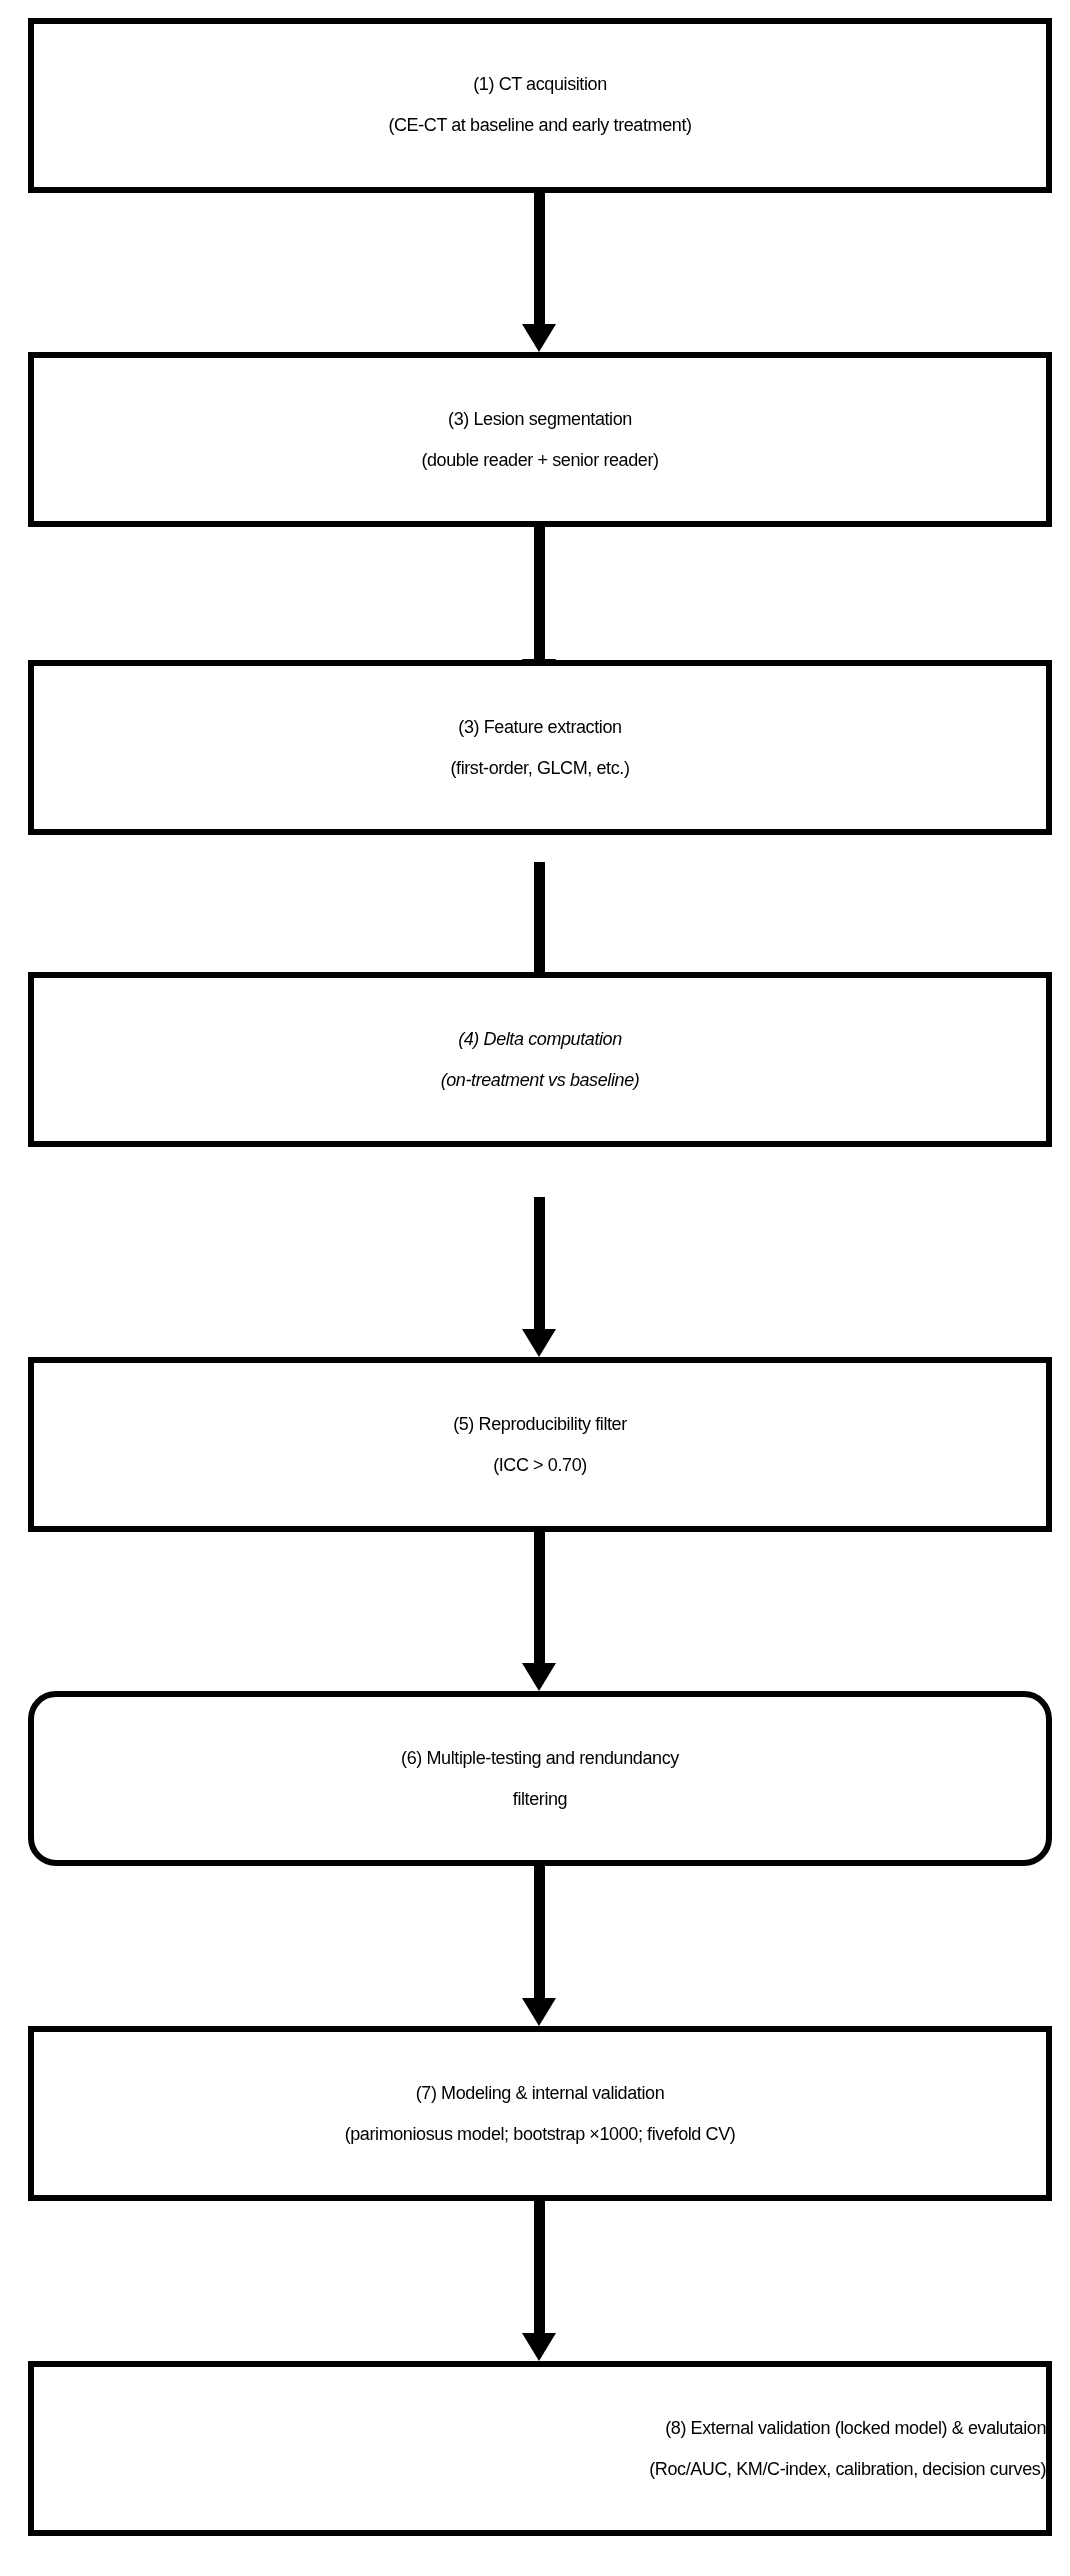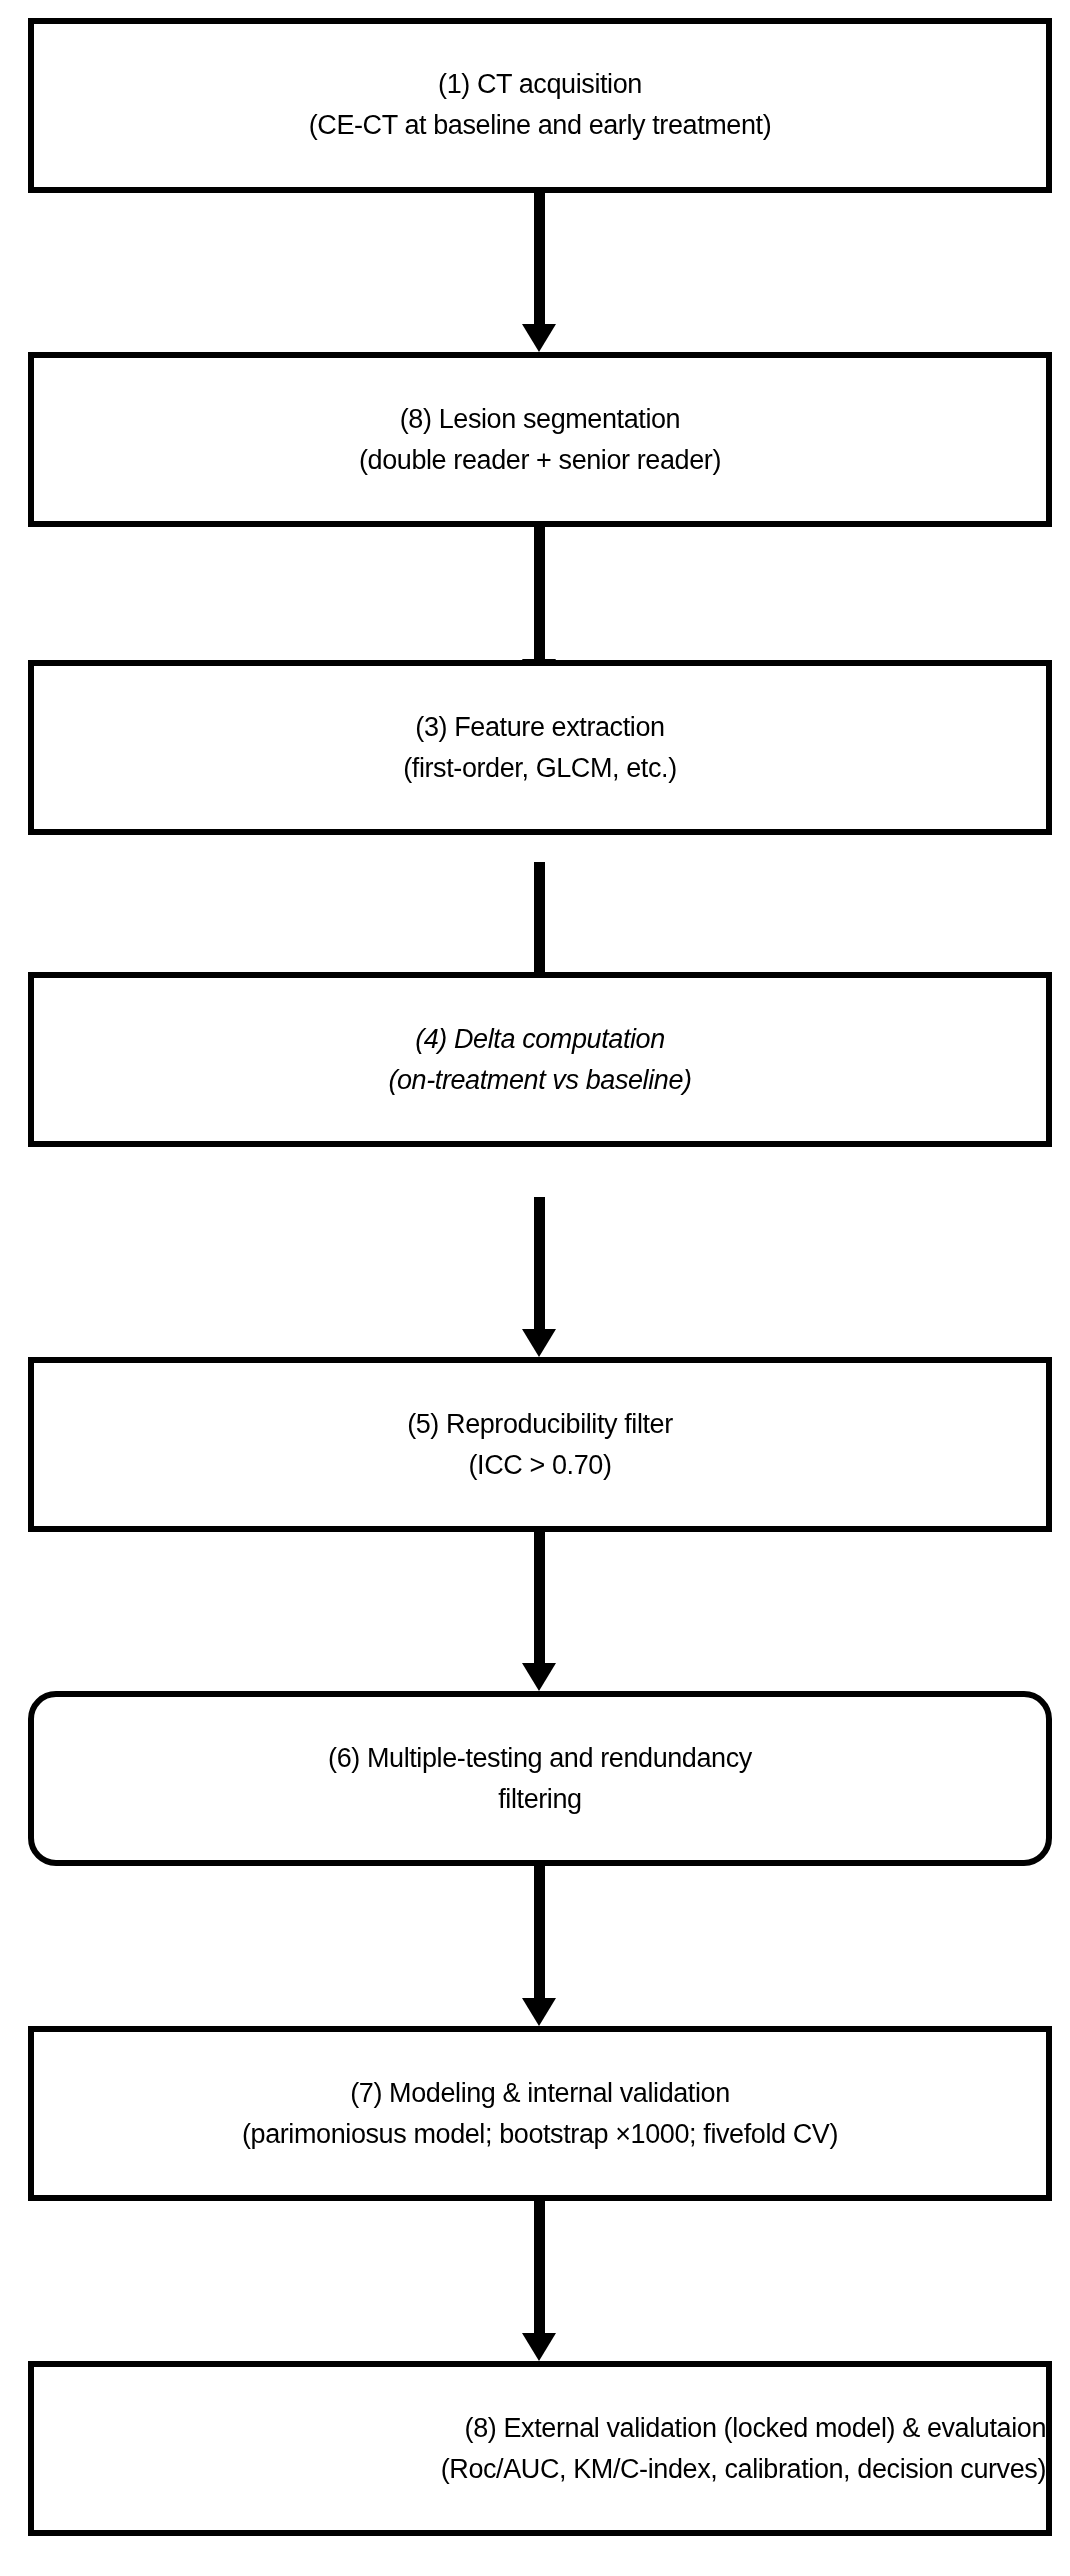--- a/index.html
+++ b/index.html
@@ -18,21 +18,21 @@
     height: 175px;
     box-sizing: border-box;
     border: 6.1px solid #000000;
     background: #ffffff;
     display: flex;
     flex-direction: column;
     align-items: center;
     justify-content: center;
     text-align: center;
     color: #000000;
-    font-size: 27px;
+    font-size: 18px;
     line-height: 41px;
     letter-spacing: -0.4px;
   }
   .node .line { width: 100%; white-space: nowrap; }
   .n1 { top: 17.5px; }
   .n2 { top: 352px; }
   .n3 { top: 660px; }
   .n4 { top: 972px; font-style: italic; }
   .n5 { top: 1357px; }
   .n6 { top: 1691px; border-radius: 28px; }
@@ -80,21 +80,21 @@
     <div class="line">(1) CT acquisition</div>
     <div class="line">(CE-CT at baseline and early treatment)</div>
   </div>
 
   <div class="arrow a1">
     <div class="stem"></div>
     <div class="head"></div>
   </div>
 
   <div class="node n2">
-    <div class="line">(8) Lesion segmentation</div>
+    <div class="line">(3) Lesion segmentation</div>
     <div class="line">(double reader + senior reader)</div>
   </div>
 
   <div class="arrow a2">
     <div class="stem"></div>
     <div class="head"></div>
   </div>
 
   <div class="node n3">
     <div class="line">(3) Feature extraction</div>

